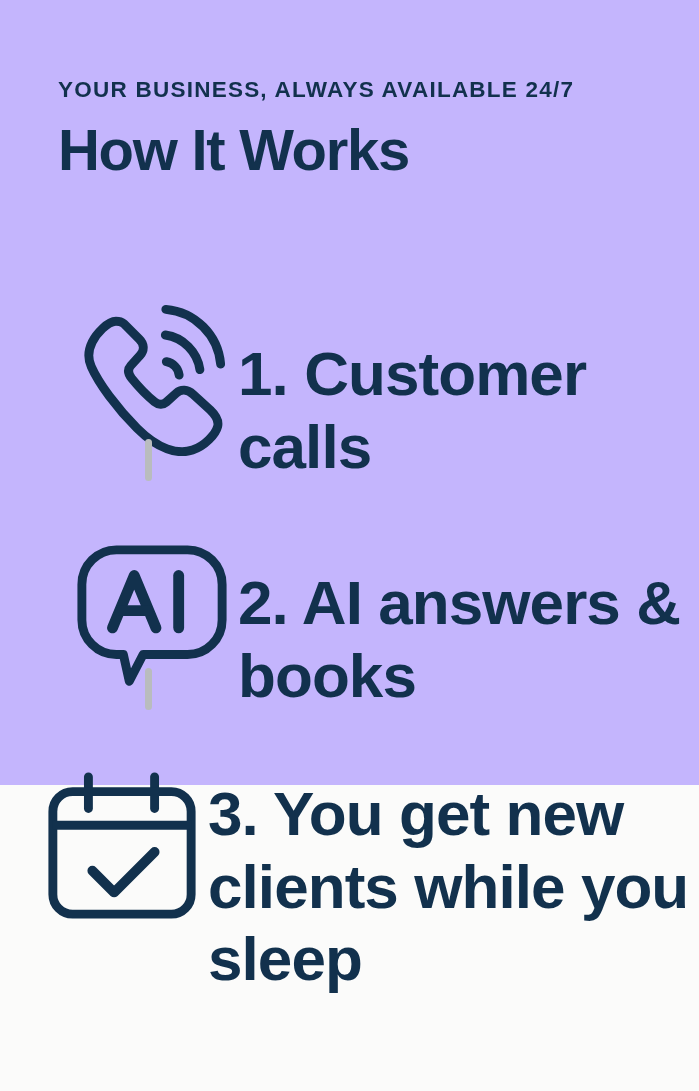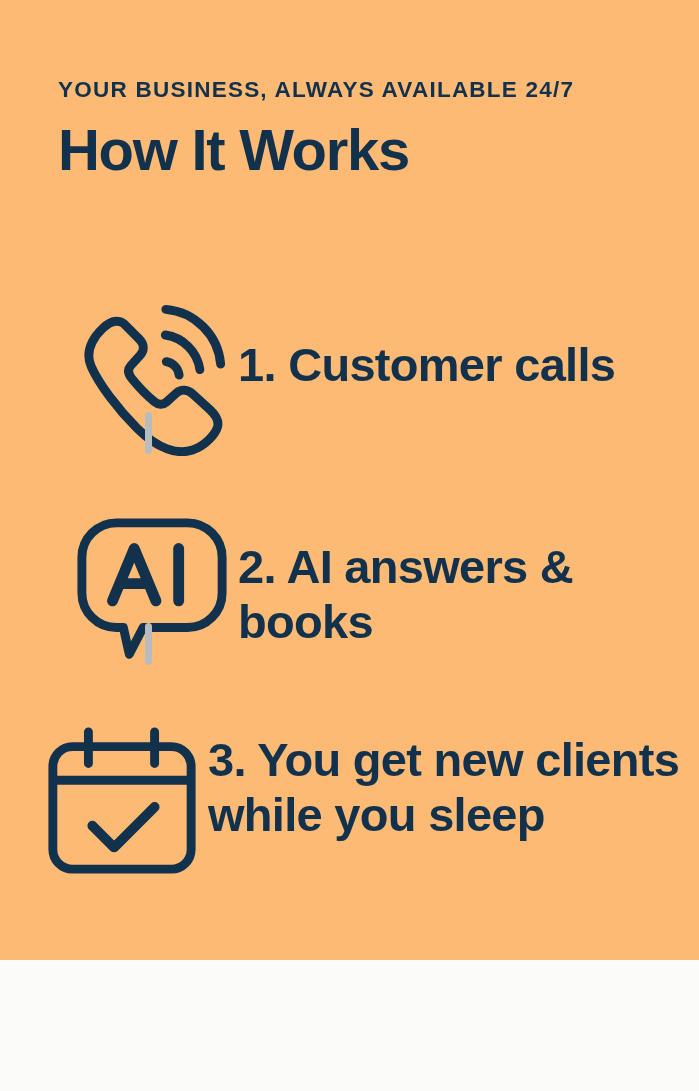--- a/index.html
+++ b/index.html
@@ -12,22 +12,22 @@
     height: 1091px;
     background: #fbfbfa;
     font-family: "Liberation Sans", sans-serif;
     overflow: hidden;
     position: relative;
   }
 
   .poster {
     position: relative;
     width: 699px;
-    height: 960px;
-    background: #fdba74;
+    height: 785px;
+    background: #c4b5fd;
     box-sizing: border-box;
   }
 
   
   .header {
     position: absolute;
     left: 58px;
     top: 78px;
     width: 610px;
   }
@@ -75,21 +75,21 @@
     align-items: flex-start;
     justify-content: flex-start;
   }
 
   .step-icon svg {
     display: block;
   }
 
   .step-text {
     flex: 1 1 auto;
-    font-size: 47px;
+    font-size: 62px;
     font-weight: 700;
     color: #12314d;
     line-height: 1.17;
     letter-spacing: -0.015em;
     padding-left: 6px;
     margin: 0;
   }
 
   
   .step-1 { margin-top: 0px; }

